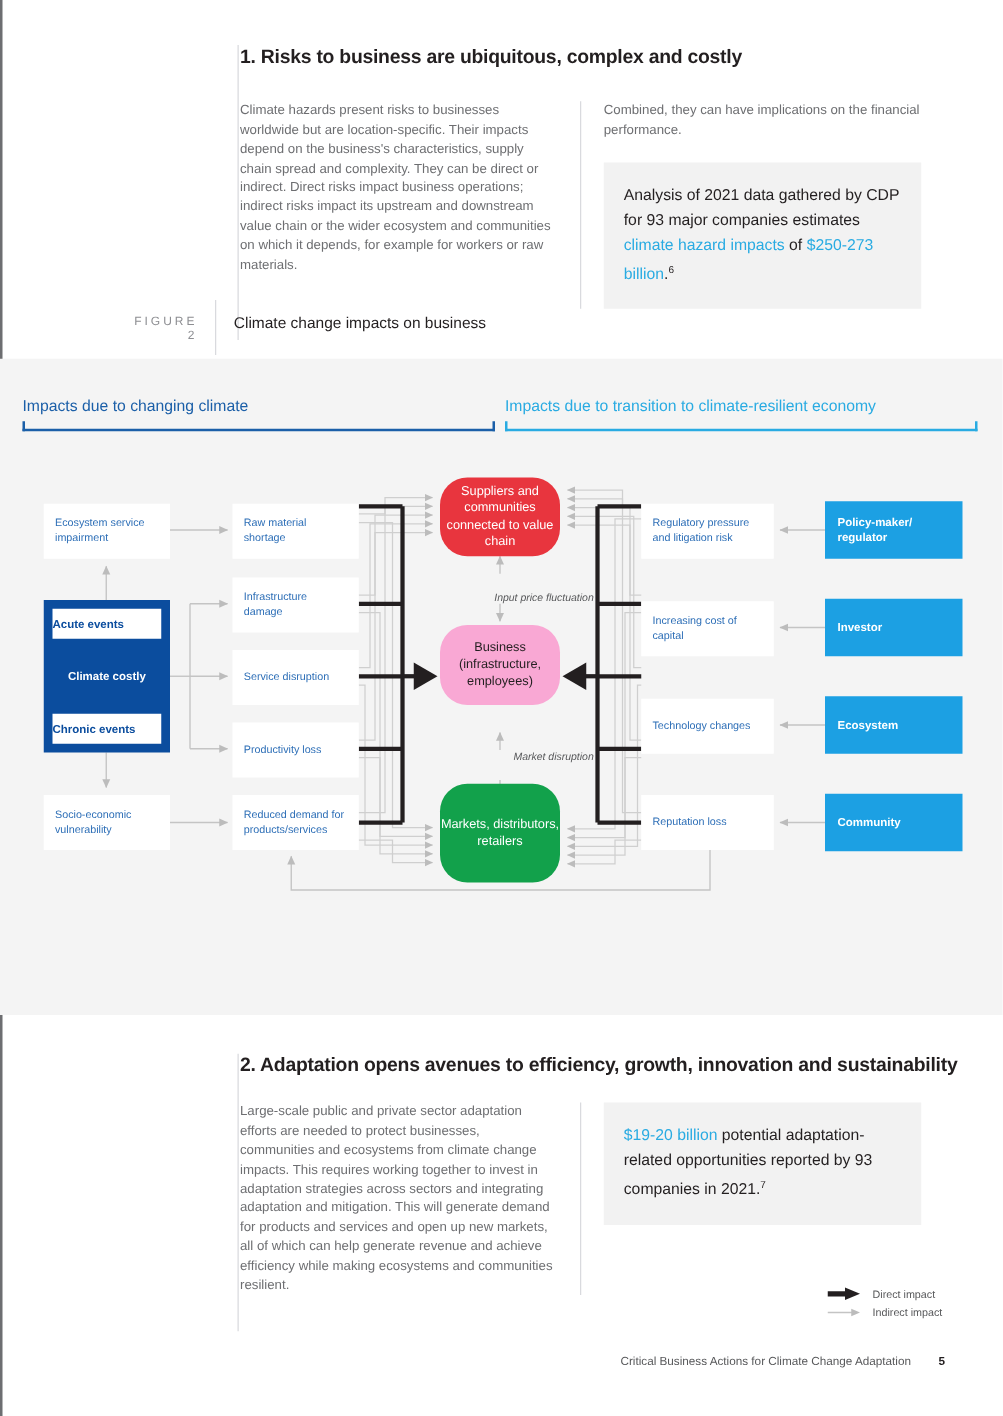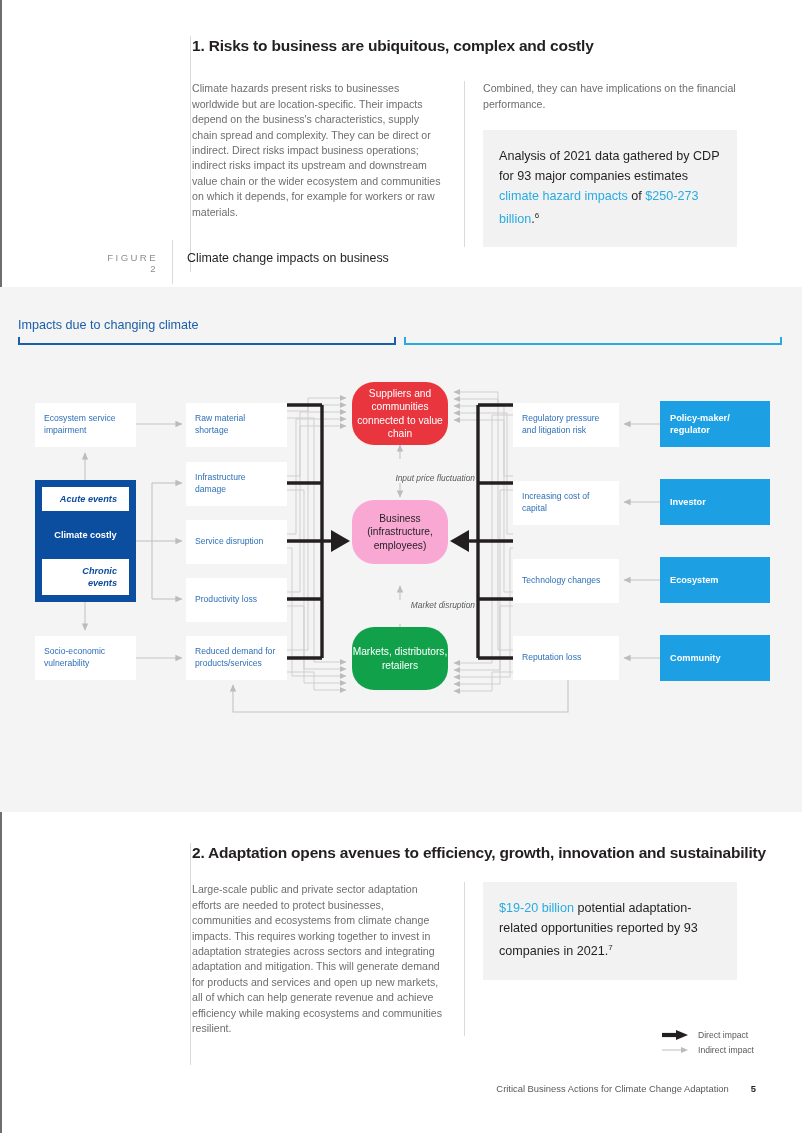--- a/index.html
+++ b/index.html
@@ -82,21 +82,21 @@
     padding:0 9px;
   }
 
   
   .node-blue-master {
     background:#0b4d9e; padding:7px;
     display:flex; flex-direction:column; justify-content:space-between;
   }
   .node-blue-master .sub {
     background:#ffffff; color:#0b4d9e; font-size:9.2px; font-weight:bold;
-    text-align:right; padding:6px 12px; line-height:12px;font-style:italic;
+    text-align:left; padding:6px 0; line-height:12px;
   }
   .node-blue-master .mid {
     color:#ffffff; font-size:9.2px; font-weight:bold; text-align:center;
     padding:8px 0; line-height:12px;
   }
 
   
   .node-color {
     color:#ffffff; display:flex; align-items:center; justify-content:center;
     text-align:center; font-size:10.2px; line-height:13.4px;border-radius:22px;
@@ -165,20 +165,21 @@
 
   <div class="figband"></div>
 
   <div class="hdr left">Impacts due to changing climate</div>
   <div class="bracket left">
     <div class="cap l"></div>
     <div class="line"></div>
     <div class="cap r"></div>
   </div>
 
+  <div class="hdr right">Impacts due to transition to climate-resilient economy</div>
   <div class="bracket right">
     <div class="cap l"></div>
     <div class="line"></div>
     <div class="cap r"></div>
   </div>
 
   <div class="diagram">
 
     <svg class="wires" viewBox="0 0 802 525">
       <defs>
@@ -314,21 +315,21 @@
     </div>
 
     <div class="flow-label" style="left:325px; top:186px;">Input price fluctuation</div>
 
     <div class="node-color dark" style="position:absolute; left:352px; top:213px; width:96px; height:64px; background:#f9a8d4;">
       <div>Business (infrastructure, employees)</div>
     </div>
 
     <div class="flow-label" style="left:325px; top:313px;">Market disruption</div>
 
-    <div class="node-color" style="position:absolute; left:352px; top:340px; width:96px; height:63px; background:#12a14b;">
+    <div class="node-color" style="position:absolute; left:352px; top:340px; width:96px; height:79px; background:#12a14b;">
       <div>Markets, distributors, retailers</div>
     </div>
 
     <div class="nd node-white" style="left:513px; top:116px; width:106px; height:44px;">
       <div class="txt">Regulatory pressure and litigation risk</div>
     </div>
     <div class="nd node-white" style="left:513px; top:194px; width:106px; height:44px;">
       <div class="txt">Increasing cost of capital</div>
     </div>
     <div class="nd node-white" style="left:513px; top:272px; width:106px; height:44px;">

